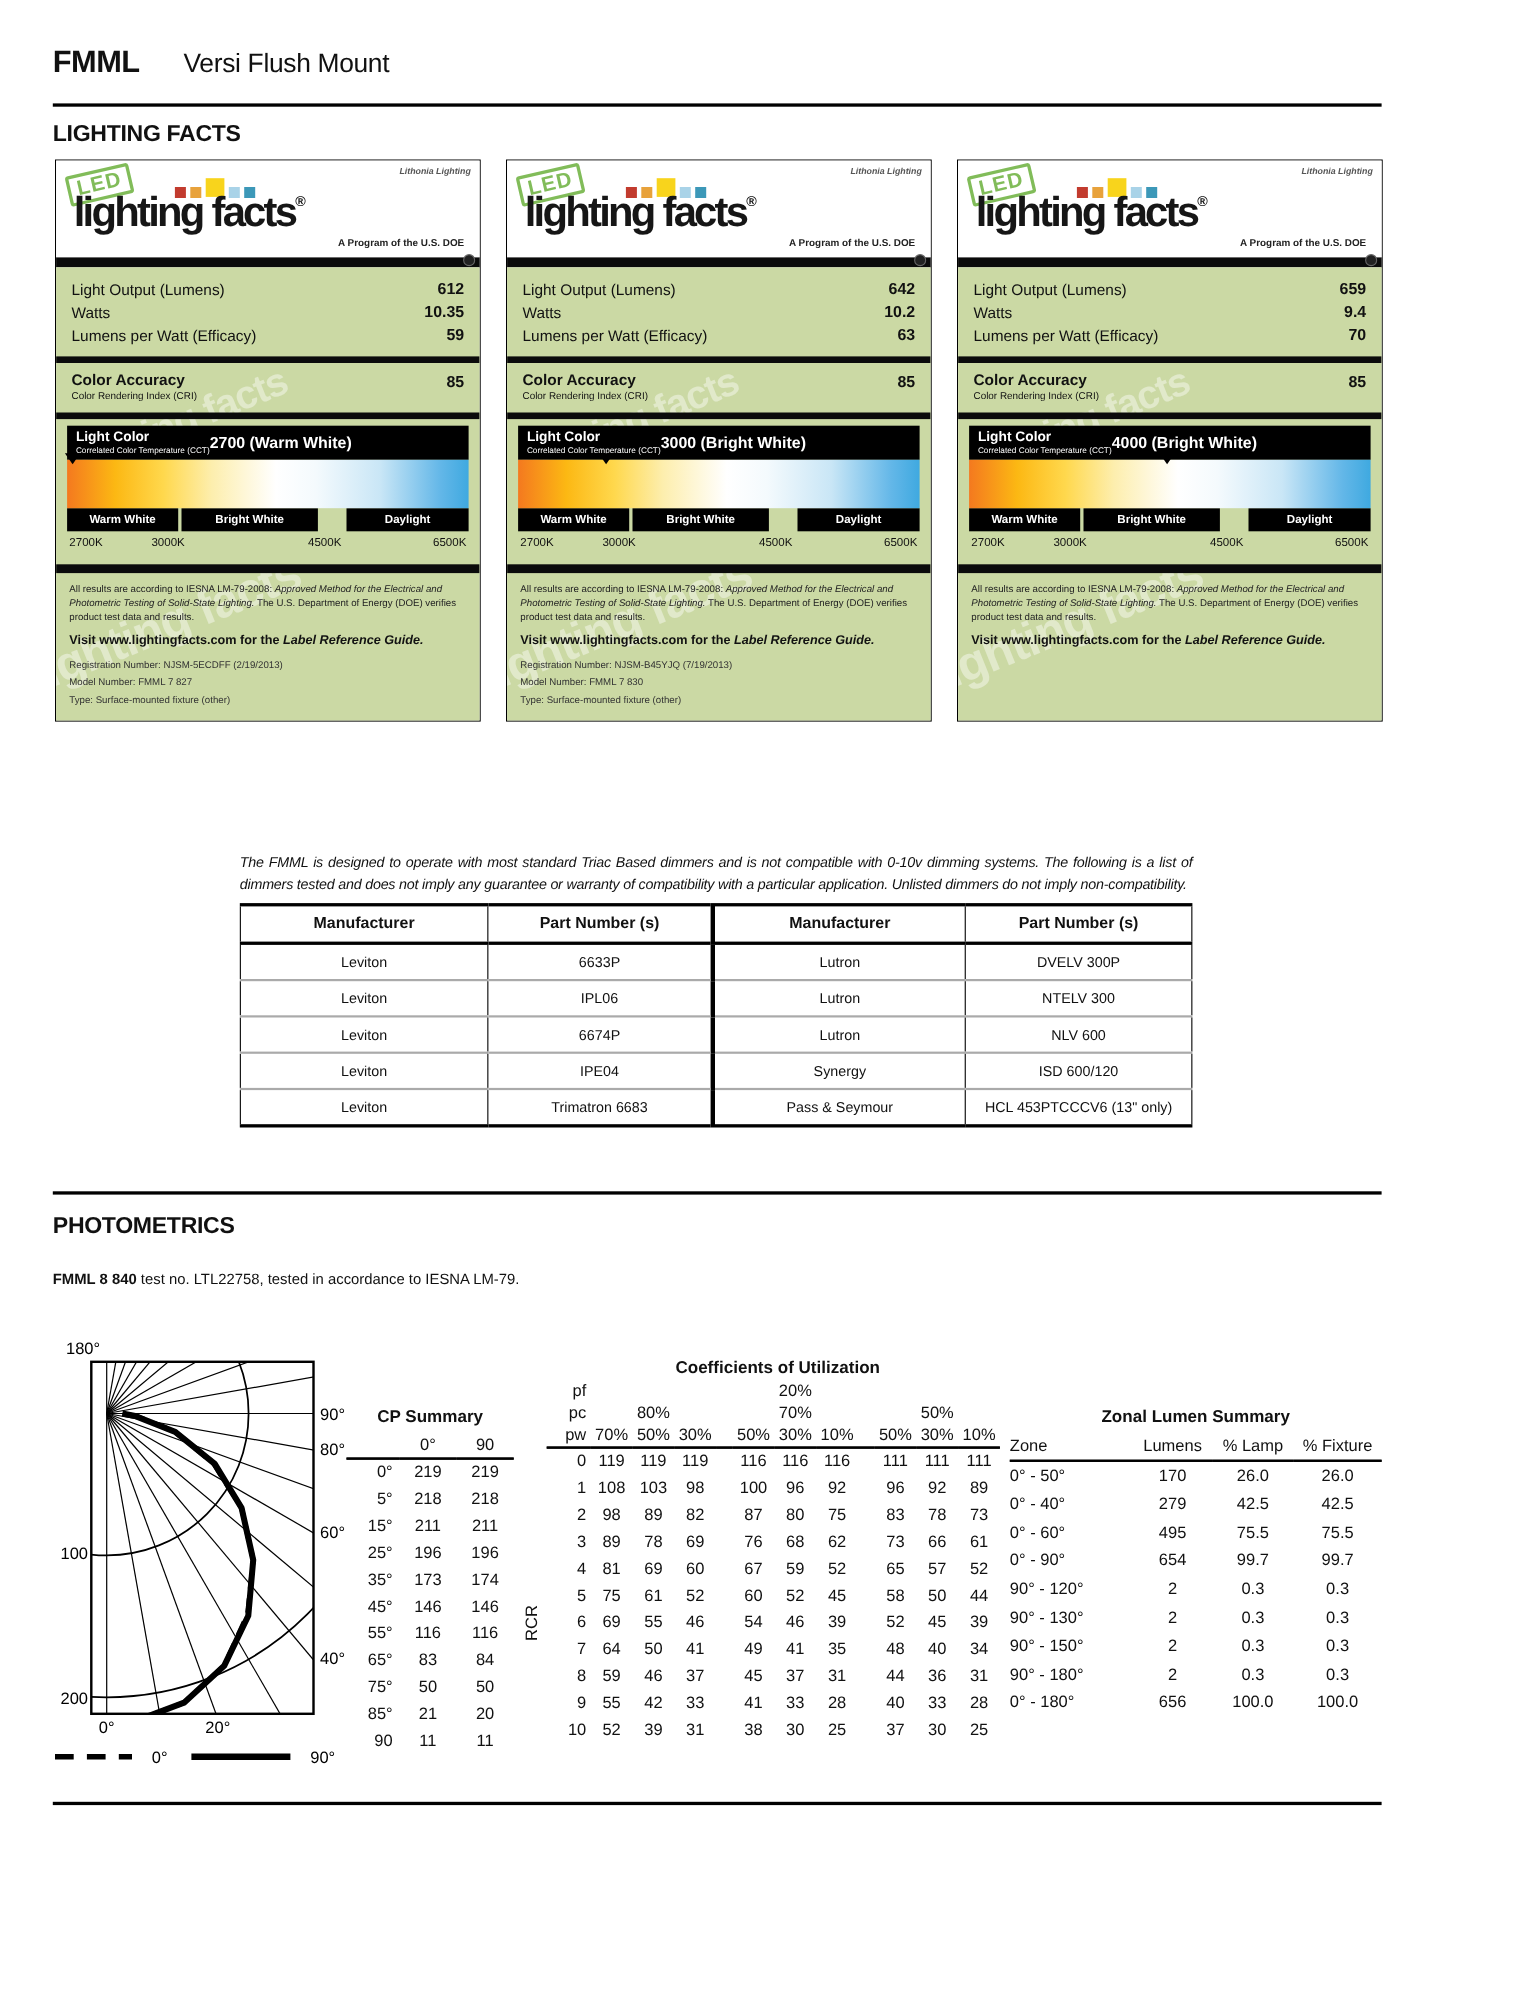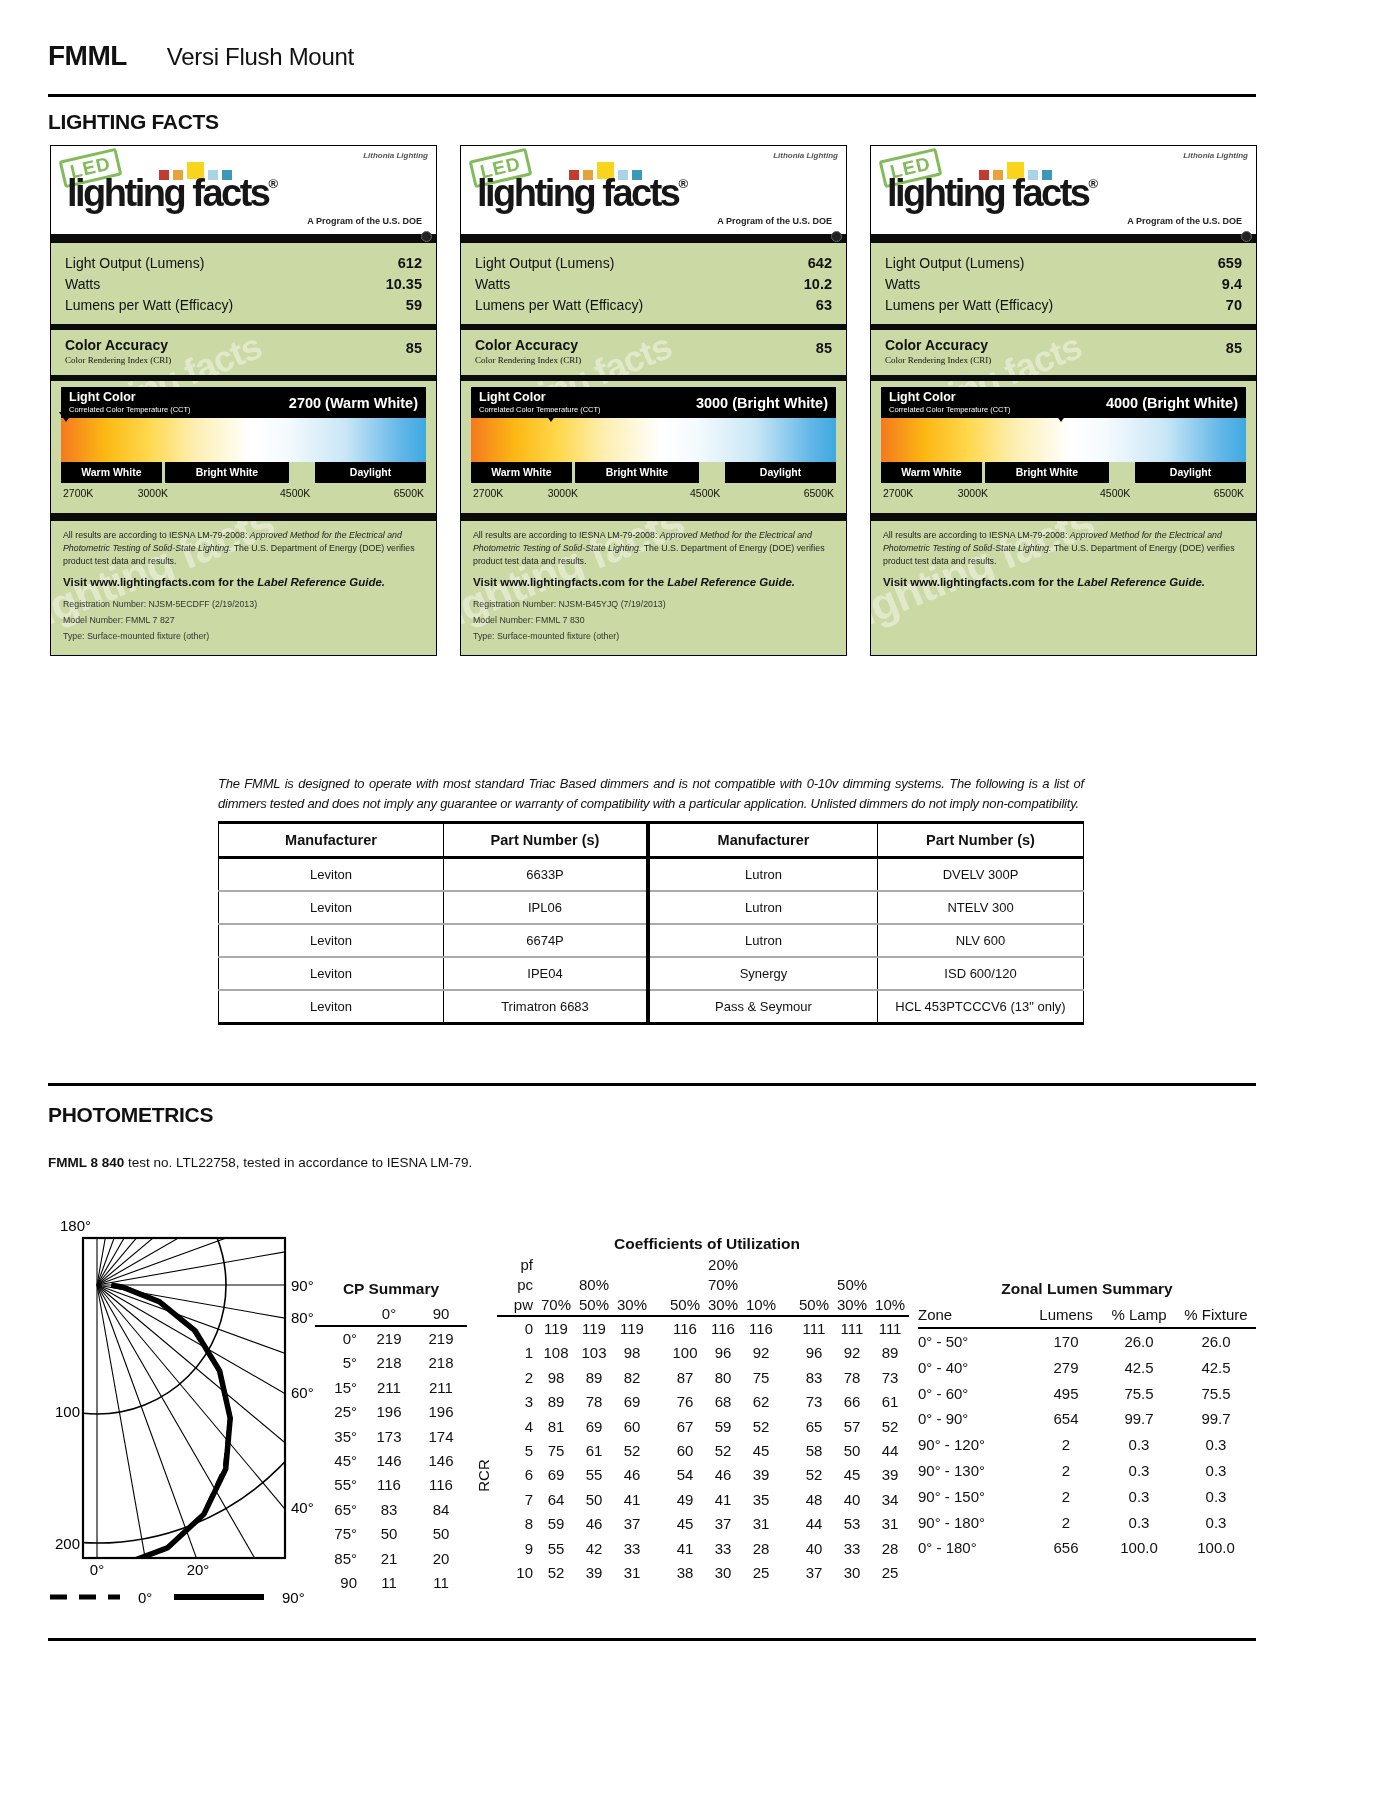--- a/index.html
+++ b/index.html
@@ -44,24 +44,24 @@
   .wm1{left:6px;top:120px;} .wm2{left:-30px;top:300px;font-size:44px;}
   .lf-body > div{position:relative;z-index:1;}
   .metrics{padding:10px 14px 8px;}
   .m-row{display:flex;justify-content:space-between;line-height:21px;}
   .m-label{font-weight:normal;font-size:14px;}
   .m-val{font-weight:bold;font-size:14.5px;}
   .divider{height:6px;background:#0b0b0b;}
   .d8{height:8px;}
   .accuracy{padding:8px 14px 10px;display:flex;justify-content:space-between;}
   .acc-title{font-weight:bold;font-size:14px;line-height:1.1;}
-  .acc-sub{font-size:9px;margin-top:2px;font-family:Liberation Serif, serif;}
+  .acc-sub{font-size:9px;margin-top:2px;}
   .acc-val{font-weight:bold;font-size:14.5px;margin-top:2px;}
   .lc-wrap{margin:6px 10px 8px;}
-  .lc-head{background:#000;color:#fff;display:flex;justify-content:space-between;align-items:center;padding:4px 8px;}
+  .lc-head{background:#000;color:#fff;display:flex;justify-content:flex-start;align-items:center;padding:4px 8px;}
   .lc-title{font-weight:bold;font-size:12.5px;line-height:1.1;}
   .lc-sub{font-size:7.5px;}
   .lc-val{font-weight:bold;font-size:14.5px;}
   .lc-grad{height:44px;position:relative;
     background:linear-gradient(90deg,#f4791f 0%,#fcb813 12%,#ffd84d 24%,#fdeead 36%,#ffffff 52%,
                #f4fafd 62%,#c9e6f6 78%,#63b7e8 93%,#3fa9e0 100%);}
   .lc-arrow{position:absolute;top:4px;width:14px;transform:translateX(-50%);}
   .lc-arrow .stem{width:4px;height:22px;background:#000;margin:0 auto;}
   .lc-arrow .head{width:0;height:0;margin:0 auto;border-left:7px solid transparent;
                   border-right:7px solid transparent;border-top:10px solid #000;}
@@ -707,21 +707,21 @@
             <td class="lab">8</td>
             <td>59</td>
             <td>46</td>
             <td>37</td>
             <td></td>
             <td>45</td>
             <td>37</td>
             <td>31</td>
             <td></td>
             <td>44</td>
-            <td>53</td>
+            <td>36</td>
             <td>31</td>
           </tr>
           <tr>
             <td class="lab">9</td>
             <td>55</td>
             <td>42</td>
             <td>33</td>
             <td></td>
             <td>41</td>
             <td>33</td>

